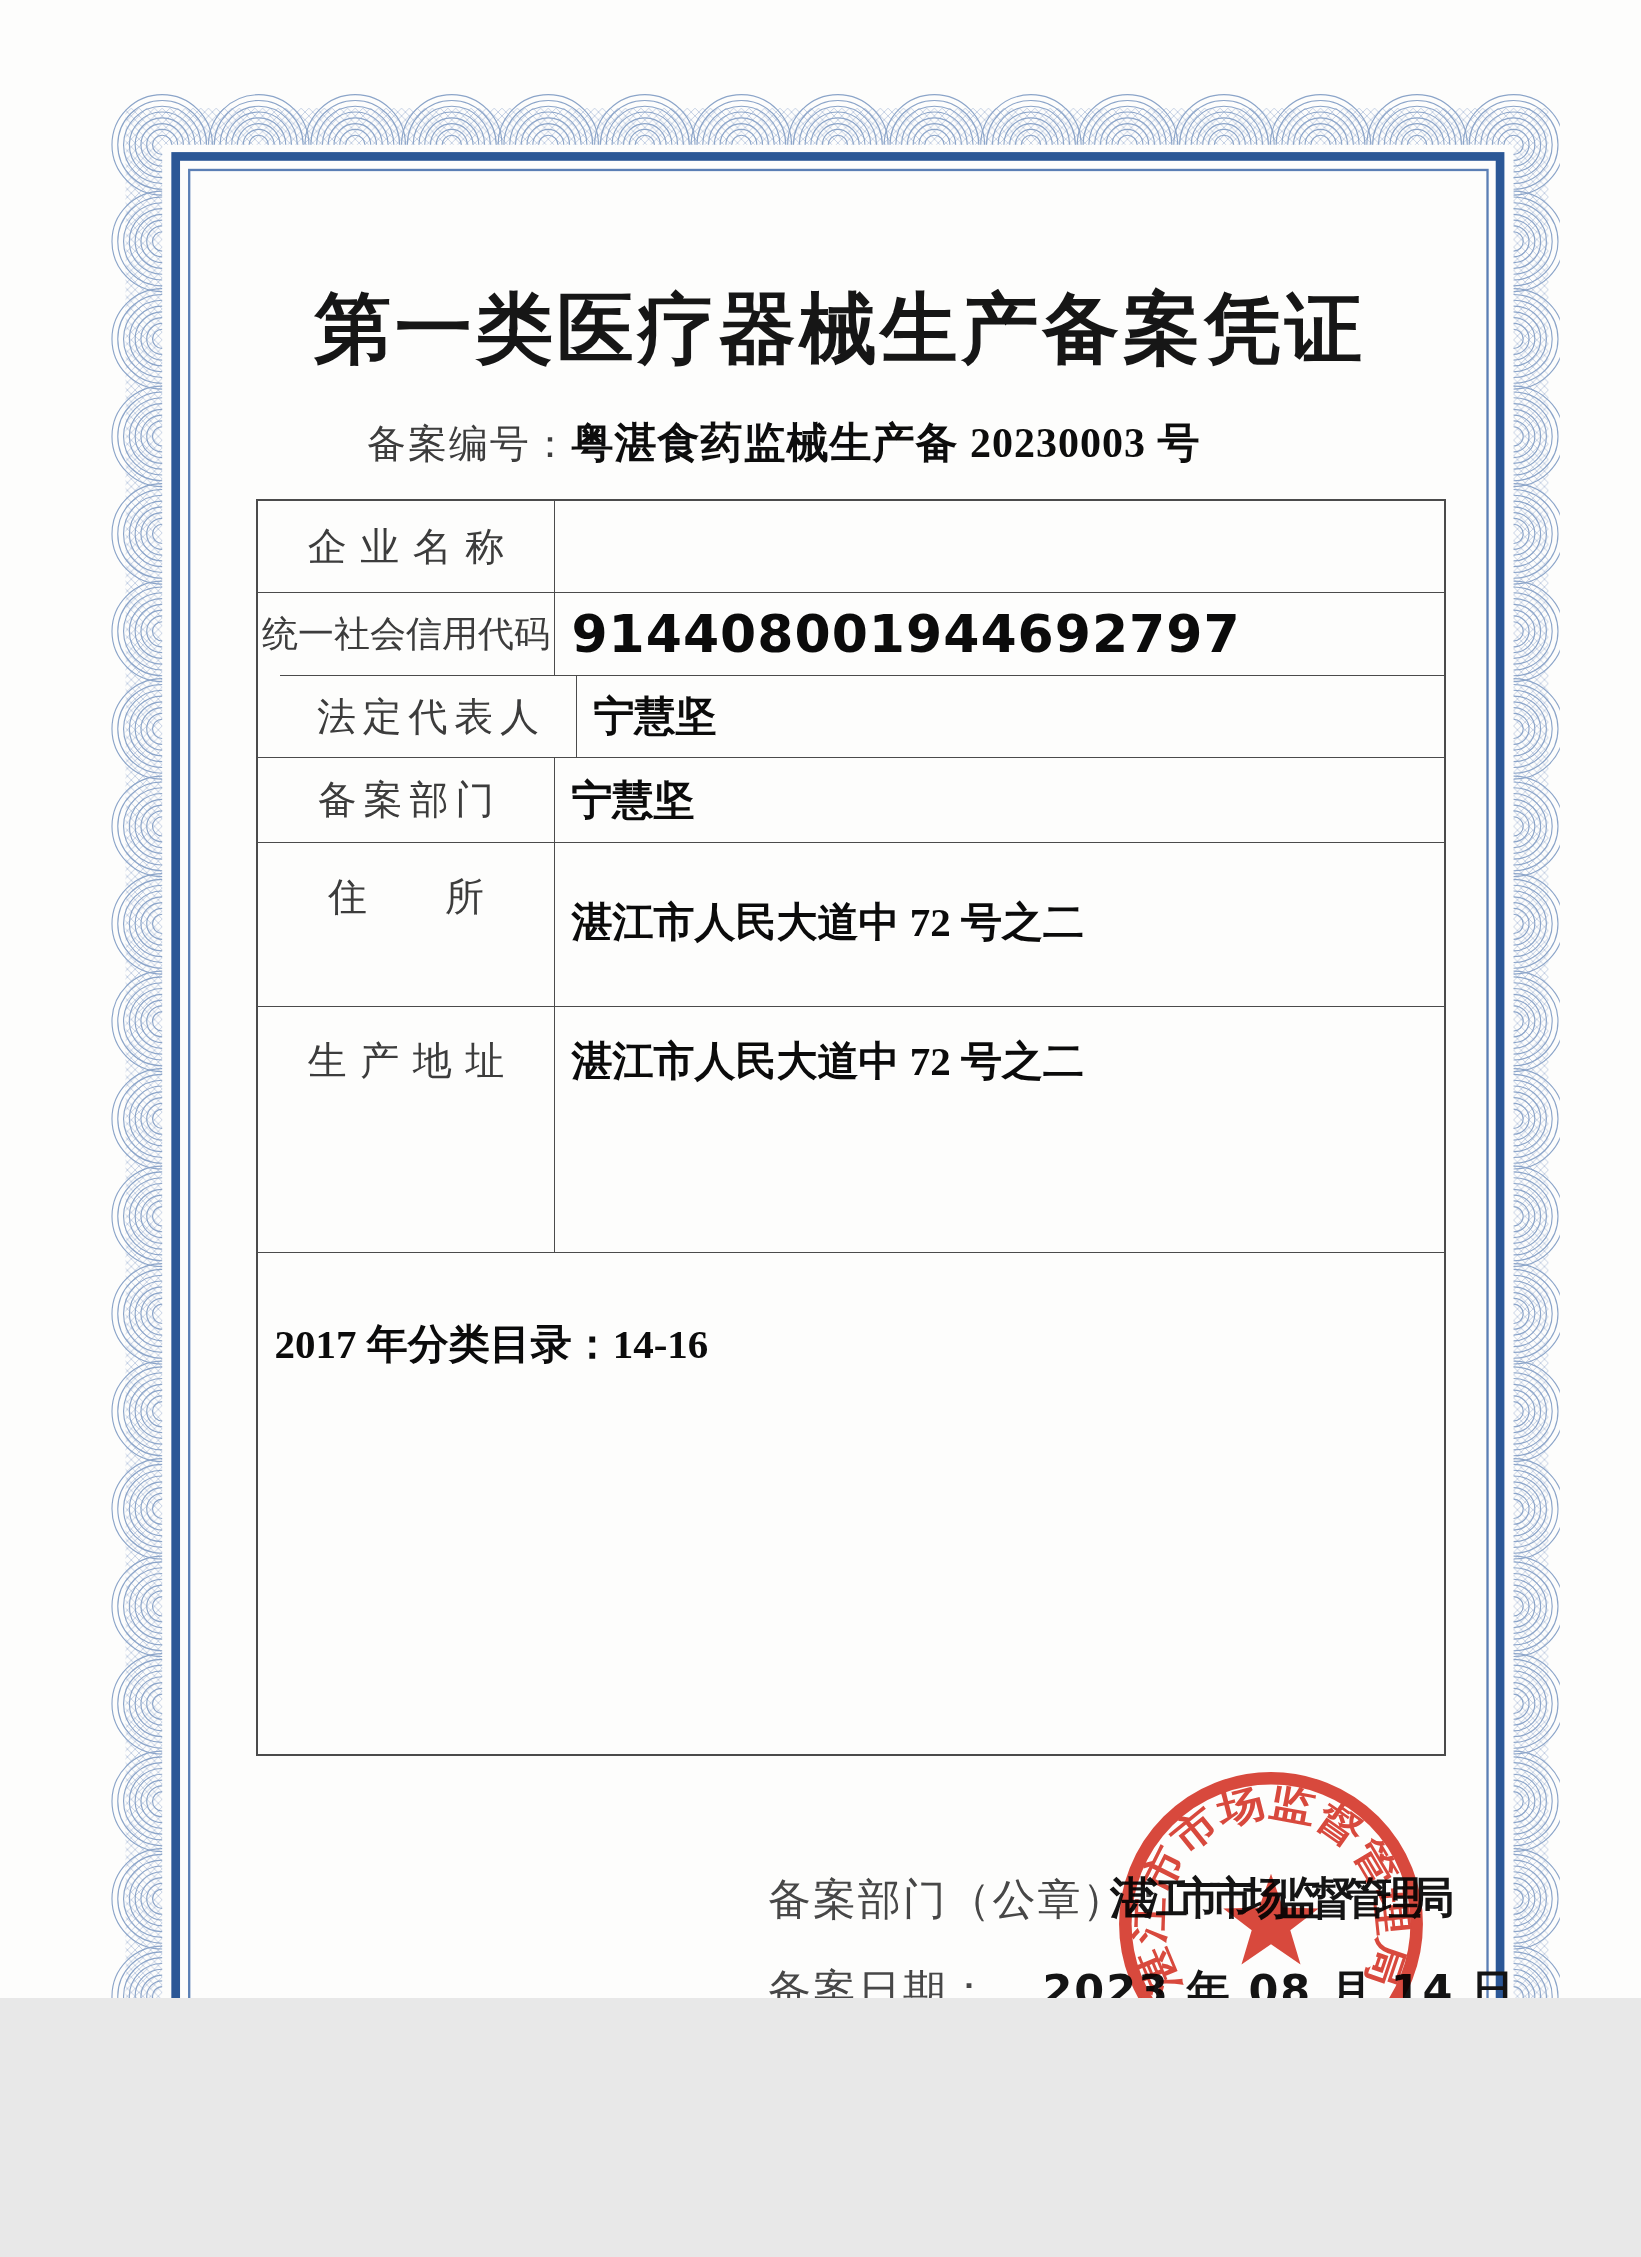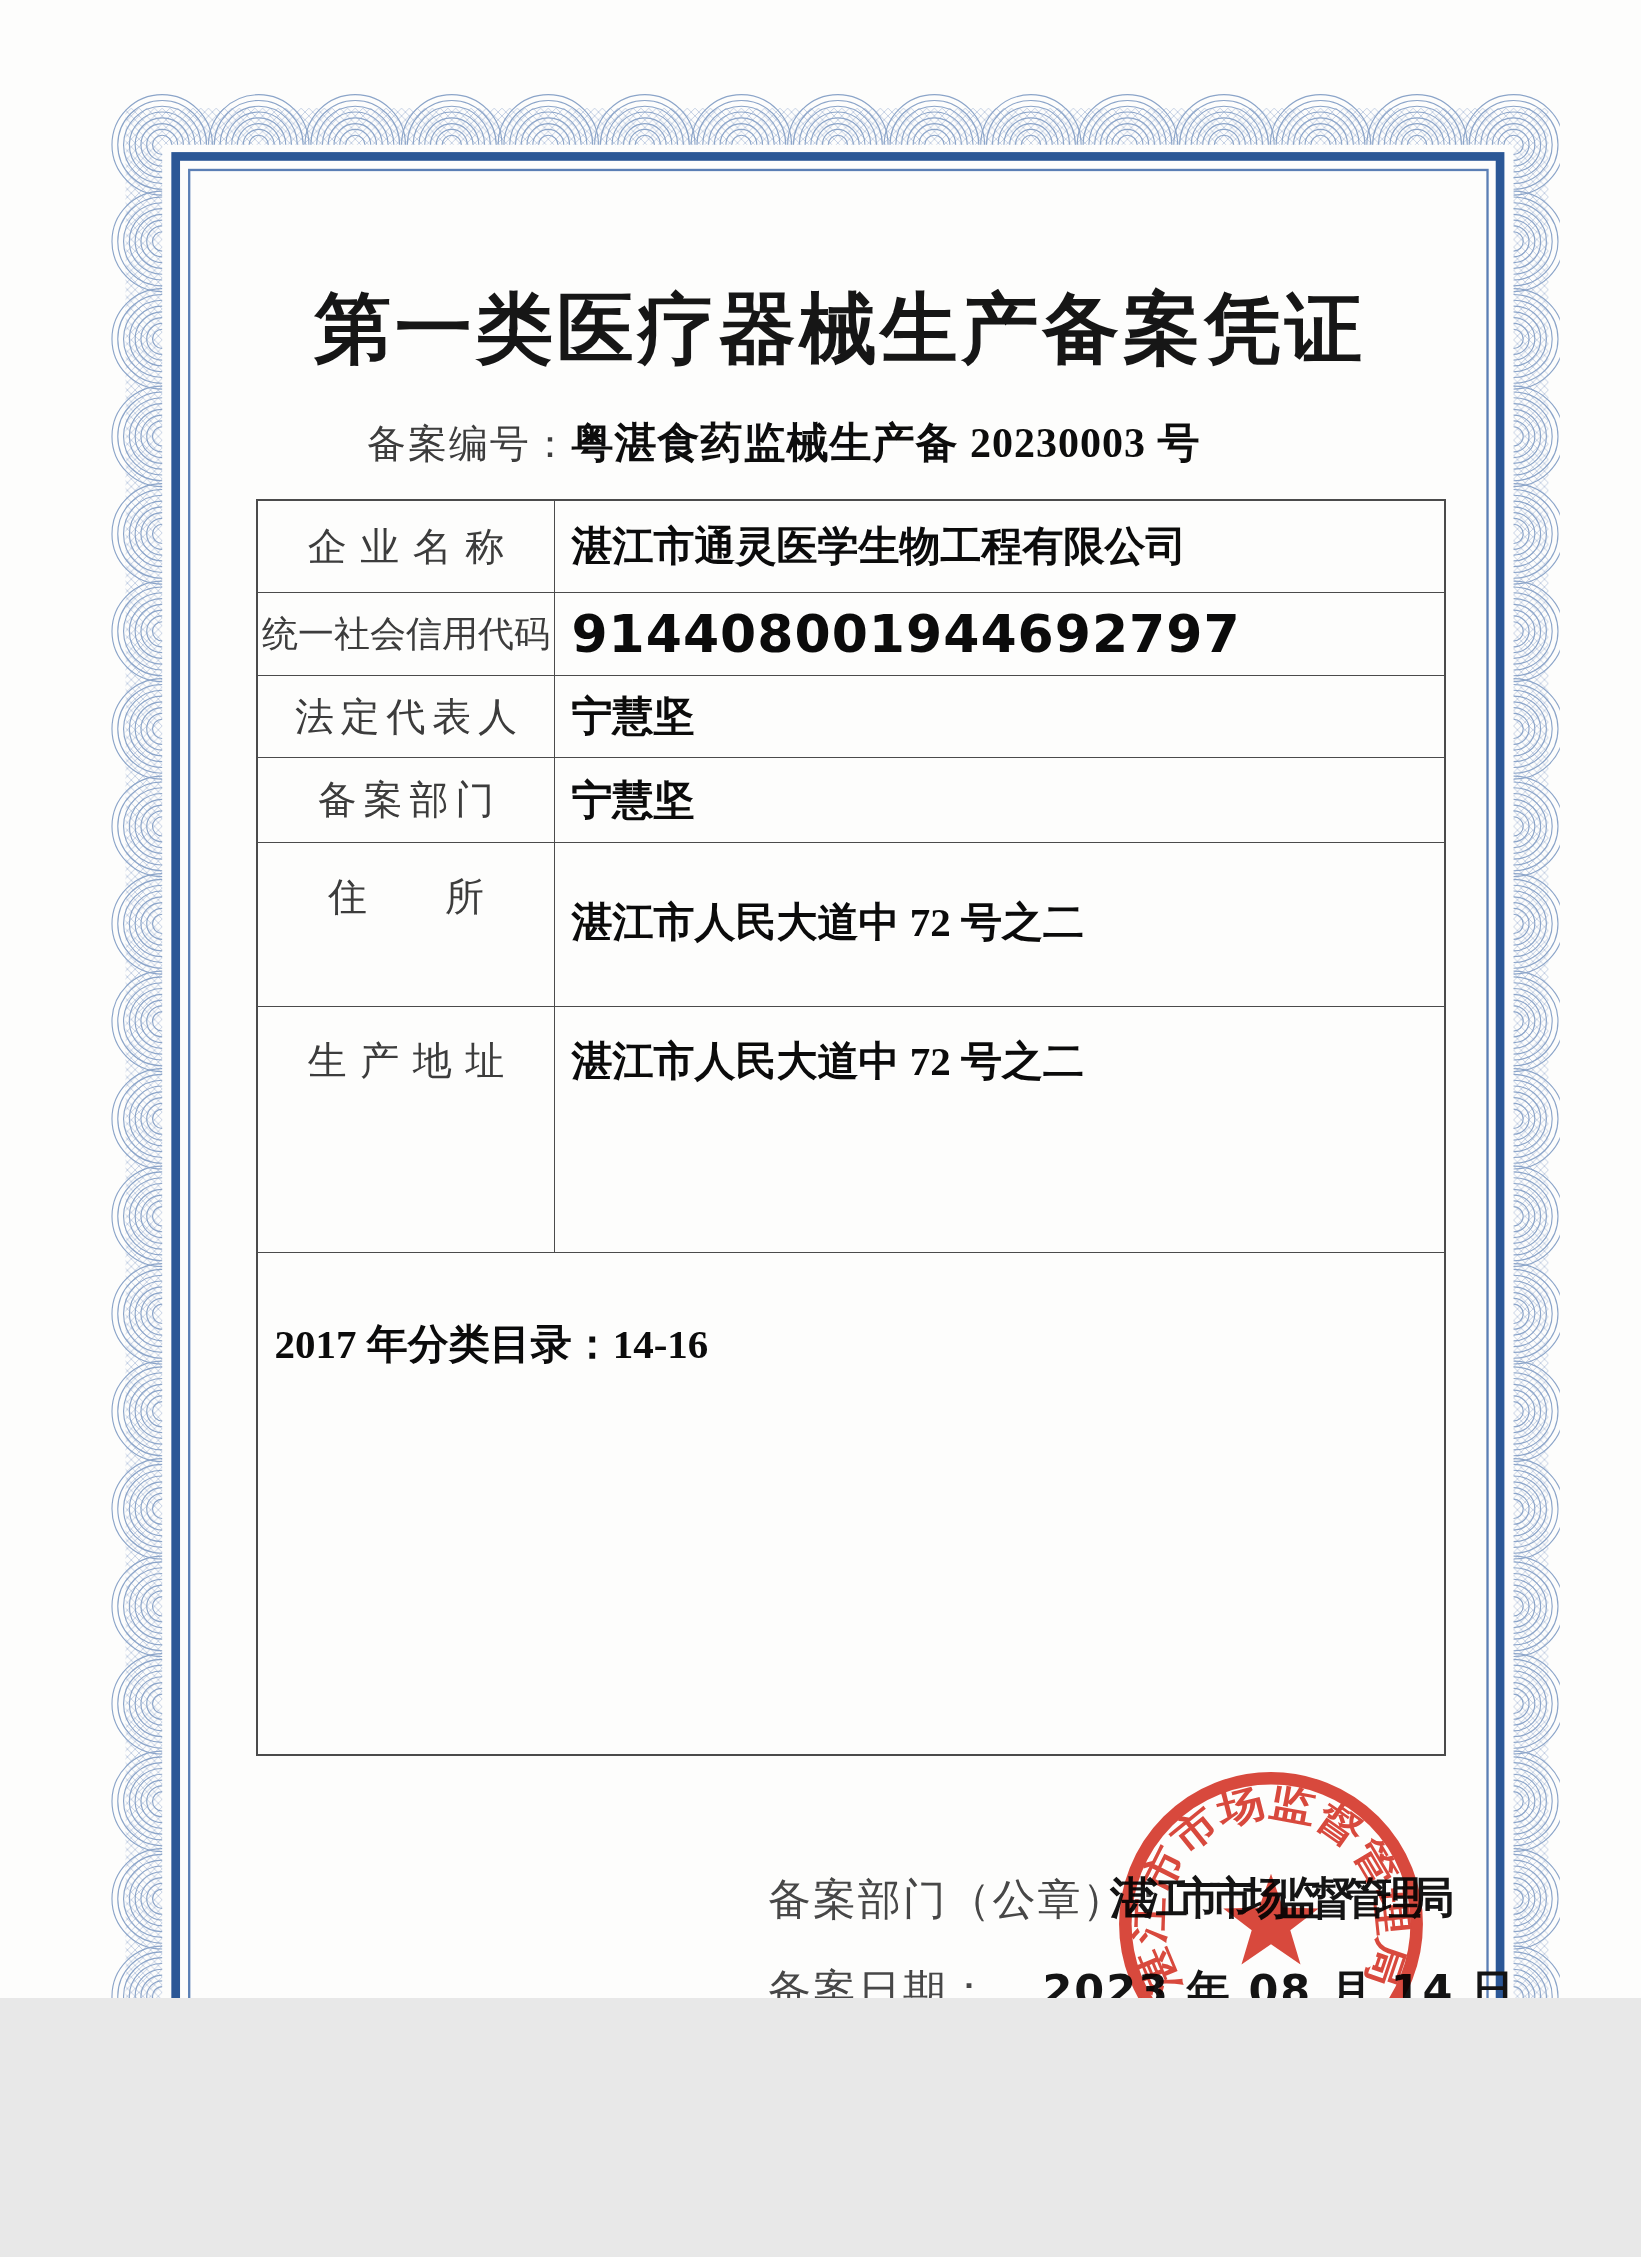--- a/index.html
+++ b/index.html
@@ -39,21 +39,21 @@
     display:flex;justify-content:center;
     color:#3c3c3c;font-size:39px;
   }
   .cell-value{
     flex:1;box-sizing:border-box;
     display:flex;
     padding-left:16.4px;
     color:#0b0b0b;font-size:41px;font-weight:700;
   }
   
-  .r1{height:91px;} .r2{height:83px;} .r3{height:82px;} .r4{height:85px;}
+  .r1{height:91px;} .r2{height:83px;} .r3{height:82px;margin-left:22px;} .r4{height:85px;}
   .r5{height:164px;} .r6{height:246px;} .r7{height:502px;}
   
   .r1 .cell-label,.r2 .cell-label,.r3 .cell-label,.r4 .cell-label,
   .r1 .cell-value,.r2 .cell-value,.r3 .cell-value,.r4 .cell-value{align-items:center;}
   .r5 .cell-label{align-items:flex-start;padding-top:27px;}
   .r5 .cell-value{align-items:flex-start;padding-top:52px;}
   .r6 .cell-label{align-items:flex-start;padding-top:27px;}
   .r6 .cell-value{align-items:flex-start;padding-top:27px;}
   .r7 .cell-label{align-items:flex-start;padding-top:31px;}
   .r7 .cell-value{align-items:flex-start;padding-top:64px;}
@@ -651,21 +651,20 @@
 
     <div class="title">第一类医疗器械生产备案凭证</div>
 
     <div class="filing-line">
       <span class="filing-label">备案编号：</span><span class="filing-value">粤湛食药监械生产备 20230003 号</span>
     </div>
 
     <div class="cert-table">
       <div class="row r1">
         <div class="cell-label ls-wide">企业名称</div>
-        <div class="cell-value">湛江市通灵医学生物工程有限公司</div>
       </div>
       <div class="row r2">
         <div class="cell-label ls-tight">统一社会信用代码</div>
         <div class="cell-value num-value">914408001944692797</div>
       </div>
       <div class="row r3">
         <div class="cell-label ls-mid">法定代表人</div>
         <div class="cell-value">宁慧坚</div>
       </div>
       <div class="row r4">

